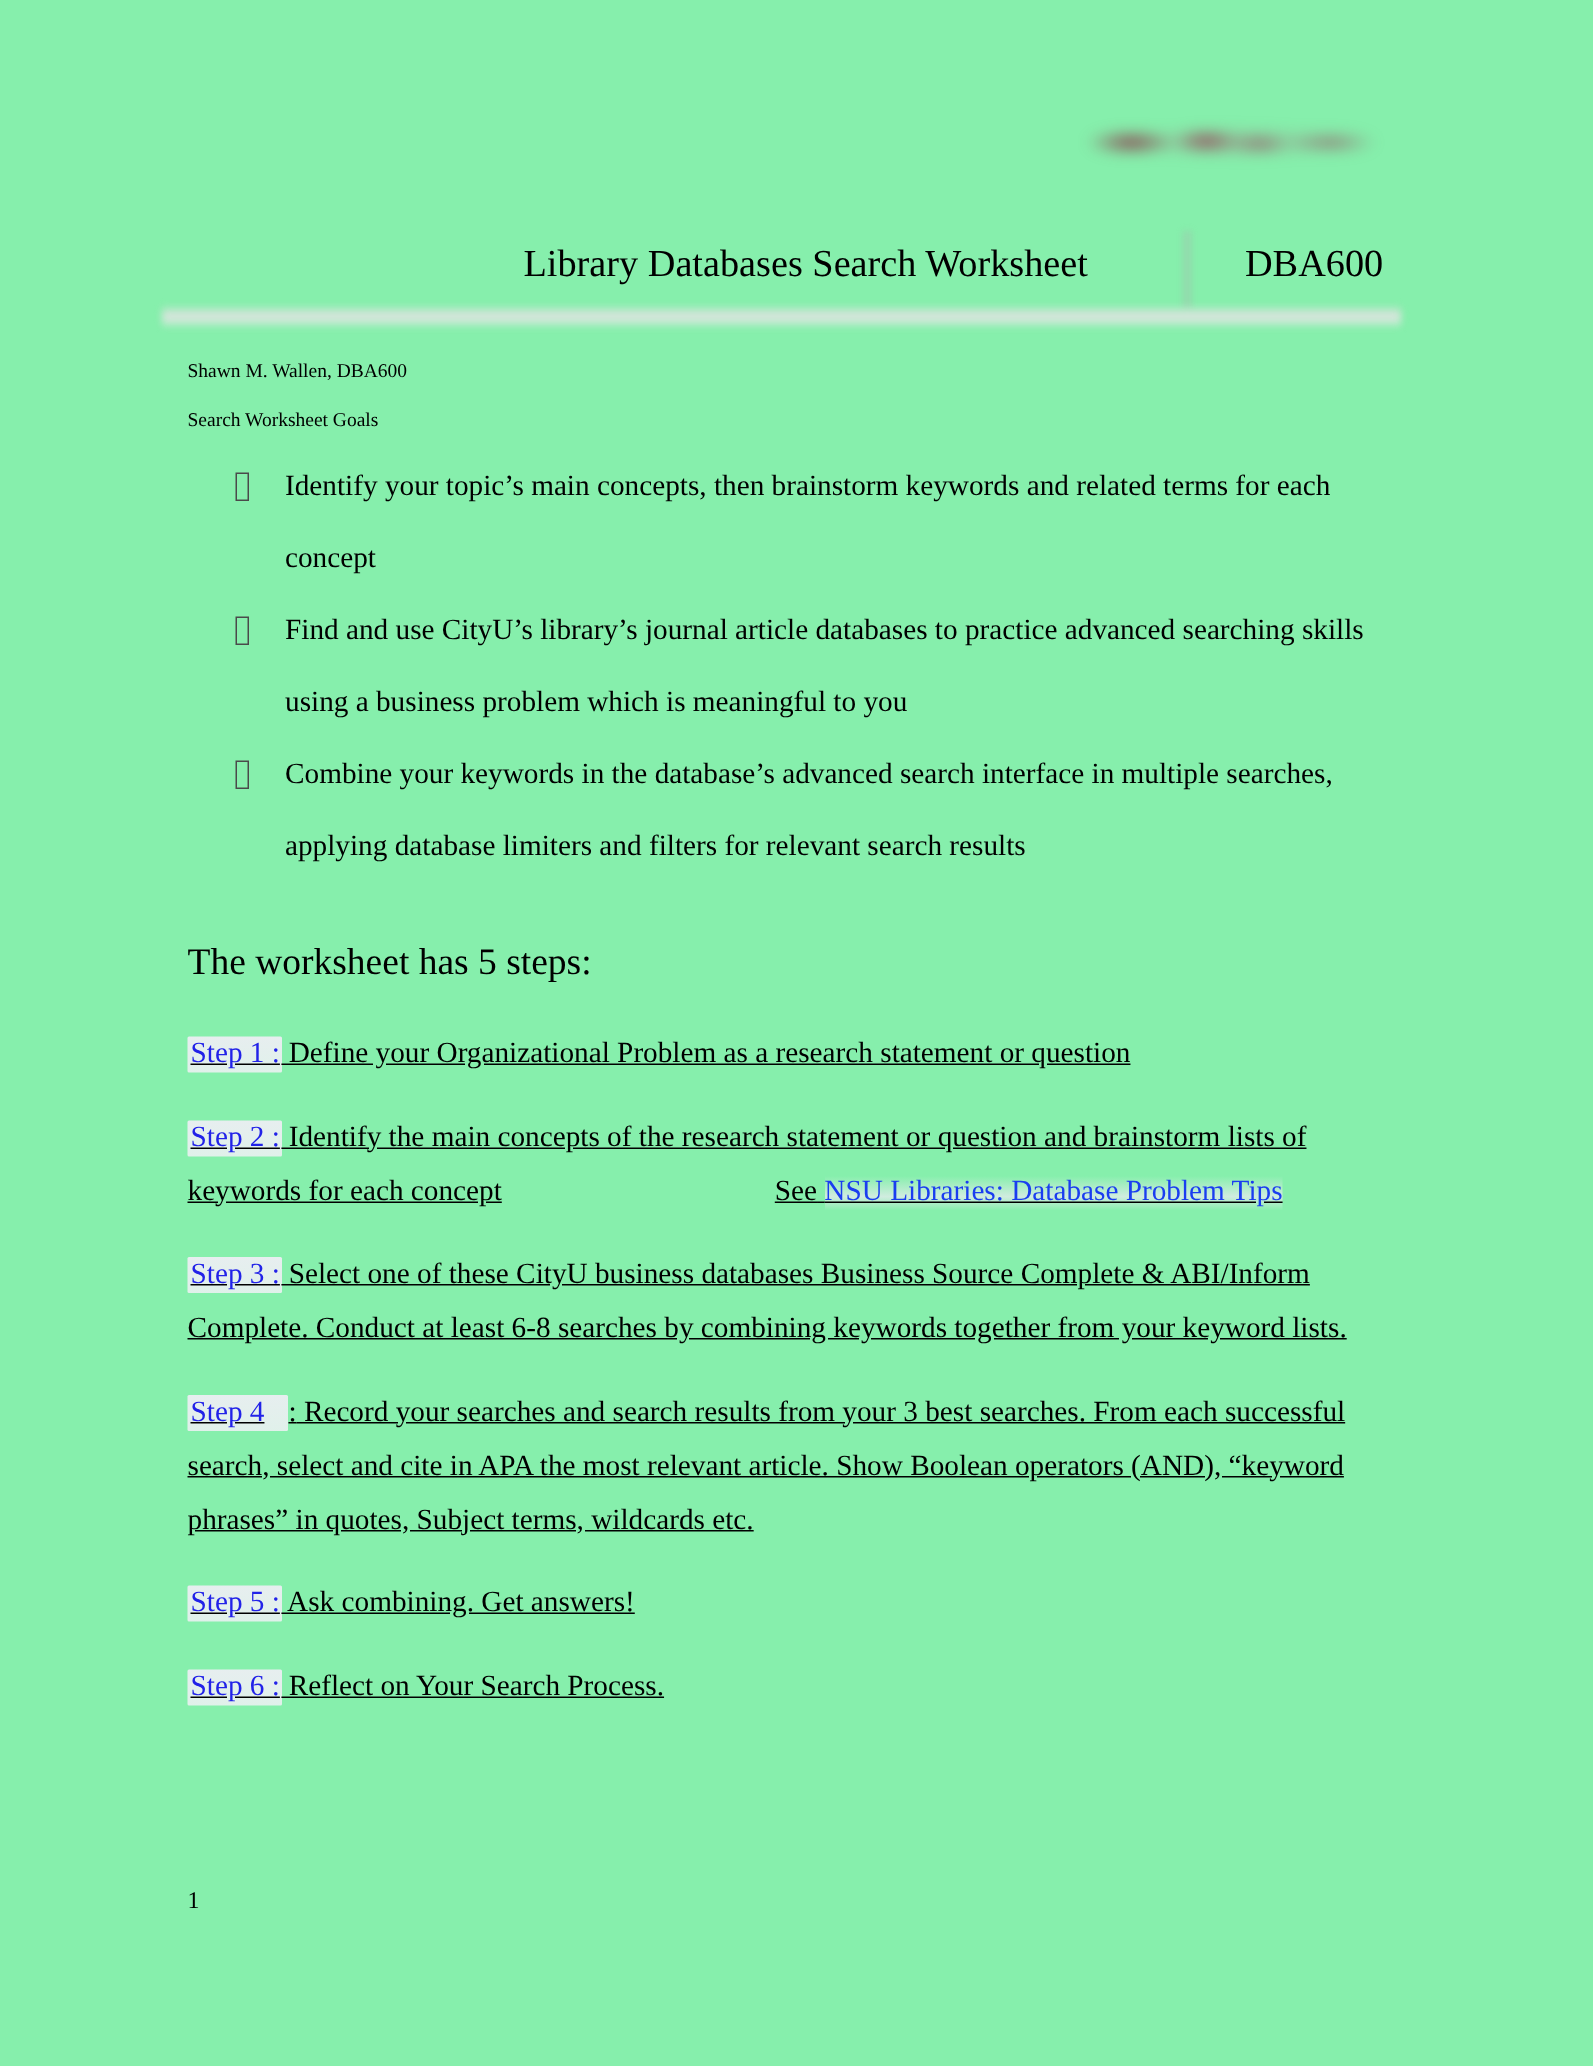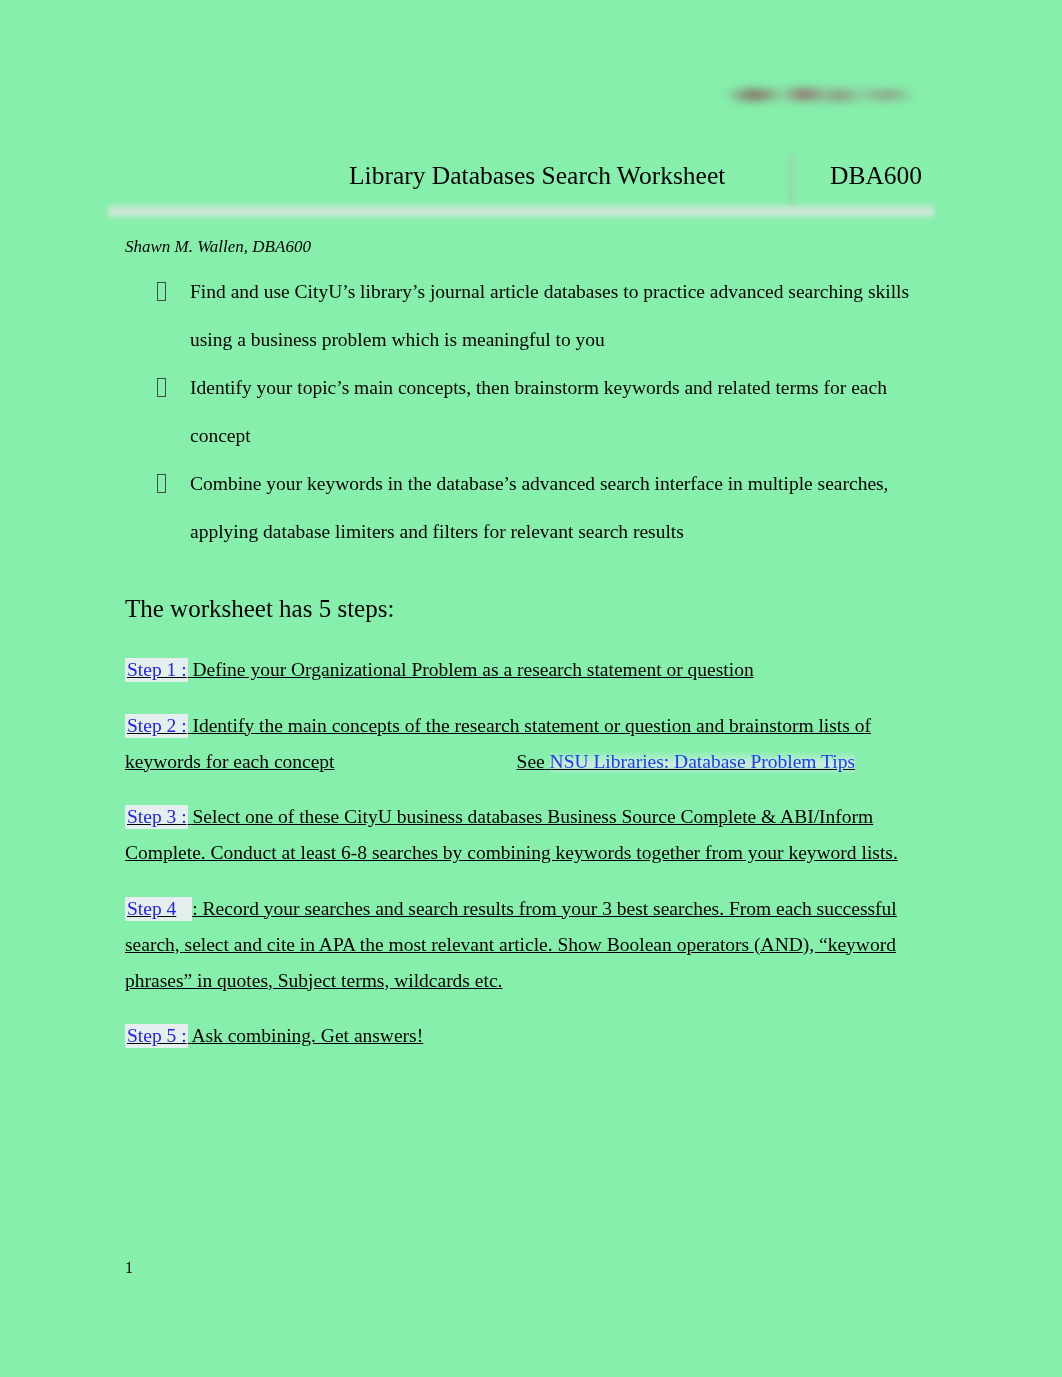--- a/index.html
+++ b/index.html
@@ -88,24 +88,23 @@
   }
 
   
   .content {
     position: absolute;
     left: 125px;
     top: 230px;
     width: 815px;
   }
   .meta-line {
-    font-size: 17px;
+    font-size: 13px;
     line-height: 33px;
     white-space: nowrap;
-    font-style: italic;
   }
 
   ul.goals {
     list-style: none;
     margin: 5px 0 0 0;
     padding: 0;
   }
   ul.goals li {
     position: relative;
     padding-left: 65px;
@@ -193,32 +192,33 @@
   <div class="title-row">
     <div class="doc-title">Library Databases Search Worksheet</div>
     <div class="title-divider"></div>
     <div class="doc-code">DBA600</div>
   </div>
   <div class="header-band"></div>
 
   <div class="content">
 
     <div class="meta-line">Shawn M. Wallen, DBA600</div>
+    <div class="meta-line">Search Worksheet Goals</div>
 
     <ul class="goals">
+      <li>
+        <span class="tofu"></span>
+        <span>Identify your topic’s main concepts, then brainstorm keywords and related terms for each concept</span>
+      </li>
       <li>
         <span class="tofu"></span>
         <span>Find and use CityU’s library’s journal article databases to practice advanced searching skills using a business problem which is meaningful to you</span>
       </li>
       <li>
         <span class="tofu"></span>
-        <span>Identify your topic’s main concepts, then brainstorm keywords and related terms for each concept</span>
-      </li>
-      <li>
-        <span class="tofu"></span>
         <span>Combine your keywords in the database’s advanced search interface in multiple searches, applying database limiters and filters for relevant search results</span>
       </li>
     </ul>
 
     <div class="spacer-intro"></div>
     <div class="intro-line">The worksheet has 5 steps:</div>
 
     <div class="steps">
 
       <p class="step-para">
@@ -235,19 +235,22 @@
       </p>
 
       <p class="step-para">
         <span class="step-label no-colon-hl">Step 4</span><span class="colon-black">:</span><span> Record your searches and search results from your 3 best searches. From each successful search, select and cite in APA the most relevant article. Show Boolean operators (AND), “keyword phrases” in quotes, Subject terms, wildcards etc.</span>
       </p>
 
       <p class="step-para">
         <span class="step-label">Step 5 :</span><span> Ask combining. Get answers!</span>
       </p>
 
+      <p class="step-para">
+        <span class="step-label">Step 6 :</span><span> Reflect on Your Search Process.</span>
+      </p>
 
     </div>
   </div>
 
   <div class="page-number">1</div>
 
 </div>
 
 </body></html>

